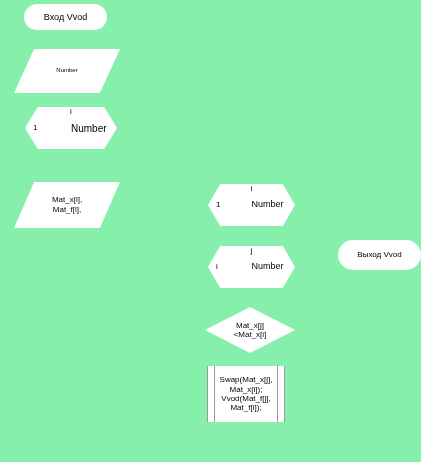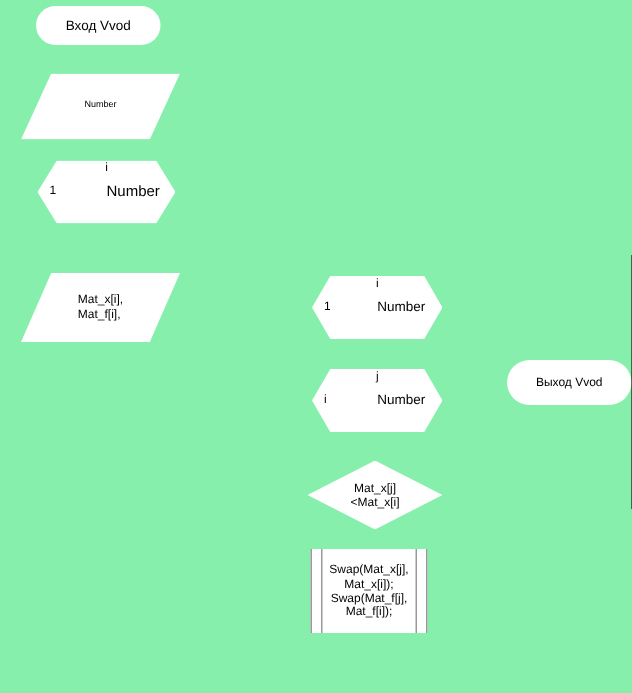--- a/index.html
+++ b/index.html
@@ -33,20 +33,21 @@
     text-align: center;
     line-height: 1.15;
   }
   
   .parallelogram {
     background: #ffffff;
     display: flex;
     align-items: center;
     justify-content: center;
     color: #000000;
+    text-align: center;
     line-height: 1.25;
     clip-path: polygon(19% 0%, 100% 0%, 81% 100%, 0% 100%);
   }
   
   .hexagon {
     background: #ffffff;
     color: #000000;
     clip-path: polygon(14% 0%, 86% 0%, 100% 50%, 86% 100%, 14% 100%, 0% 50%);
     position: absolute;
   }
@@ -158,21 +159,21 @@
     <span>
       <span>Mat_x[j]</span><br>
       <span>&lt;Mat_x[i]</span>
     </span>
   </div>
 
   <div class="node predefined t-sm" style="left:207px; top:366px; width:78px; height:56px;">
     <span class="ptext">
       <span>Swap(Mat_x[j],</span><br>
       <span>Mat_x[i]);</span><br>
-      <span>Swap(Mat_f[j],</span><br>
+      <span>Vvod(Mat_f[j],</span><br>
       <span>Mat_f[i]);</span>
     </span>
   </div>
 
   <div class="node terminator t-sm" style="left:338px; top:240px; width:83px; height:30px;">
     <span>Выход Vvod</span>
   </div>
 
 </div>
 

